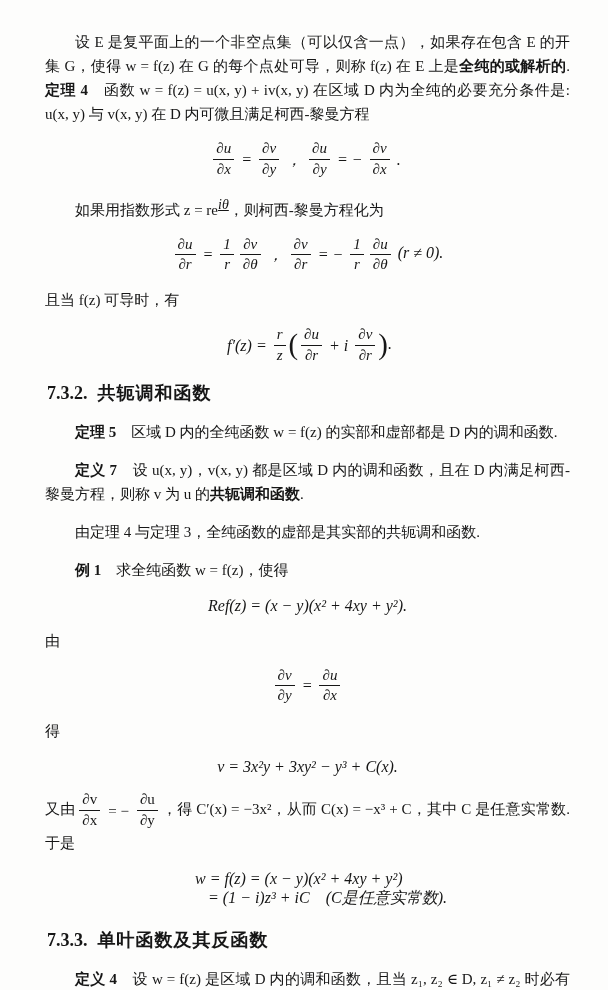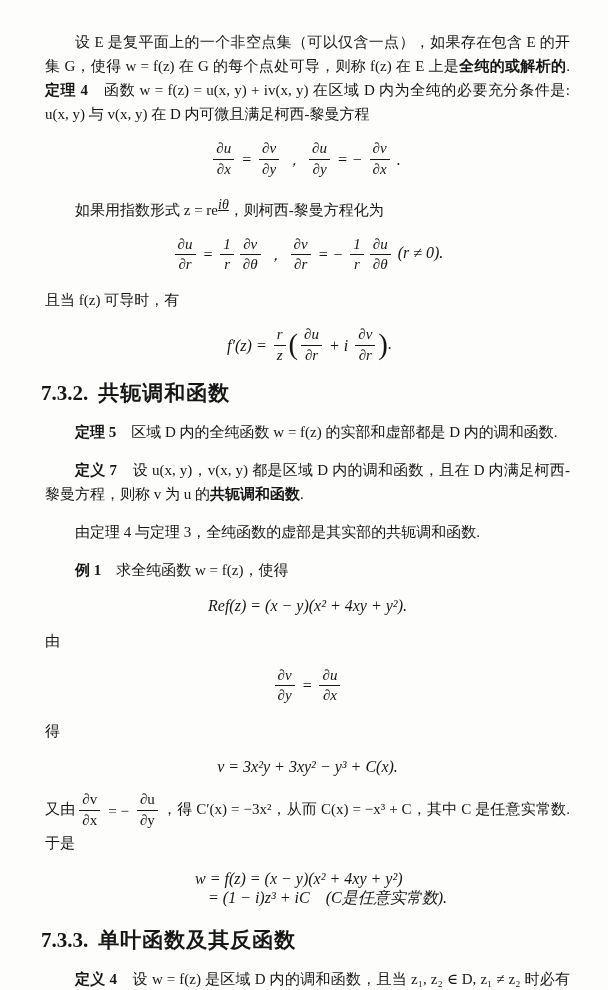--- a/index.html
+++ b/index.html
@@ -47,23 +47,23 @@
   .inlinefrac-line .frac { margin:1px 4px; }
 
   
   .f-left { text-align:left; margin:6px 0 20px 164px; }
   .f-left .l2 { padding-left:33px; }
   .f-left .l3 { padding-left:13px; }
 
   
   .sec {
     font-weight:bold;
-    font-size:21px;
+    font-size:18px;
     line-height:26px;
-    margin:15px 10px 11px;
+    margin:15px 16px 11px;
     letter-spacing:1px;
     text-align:left;
   }
   .sec .secnum { margin-right:10px; letter-spacing:0; }
 
   
   .footer {
     text-align:right;
     padding-right:68px;
     font-weight:bold;

